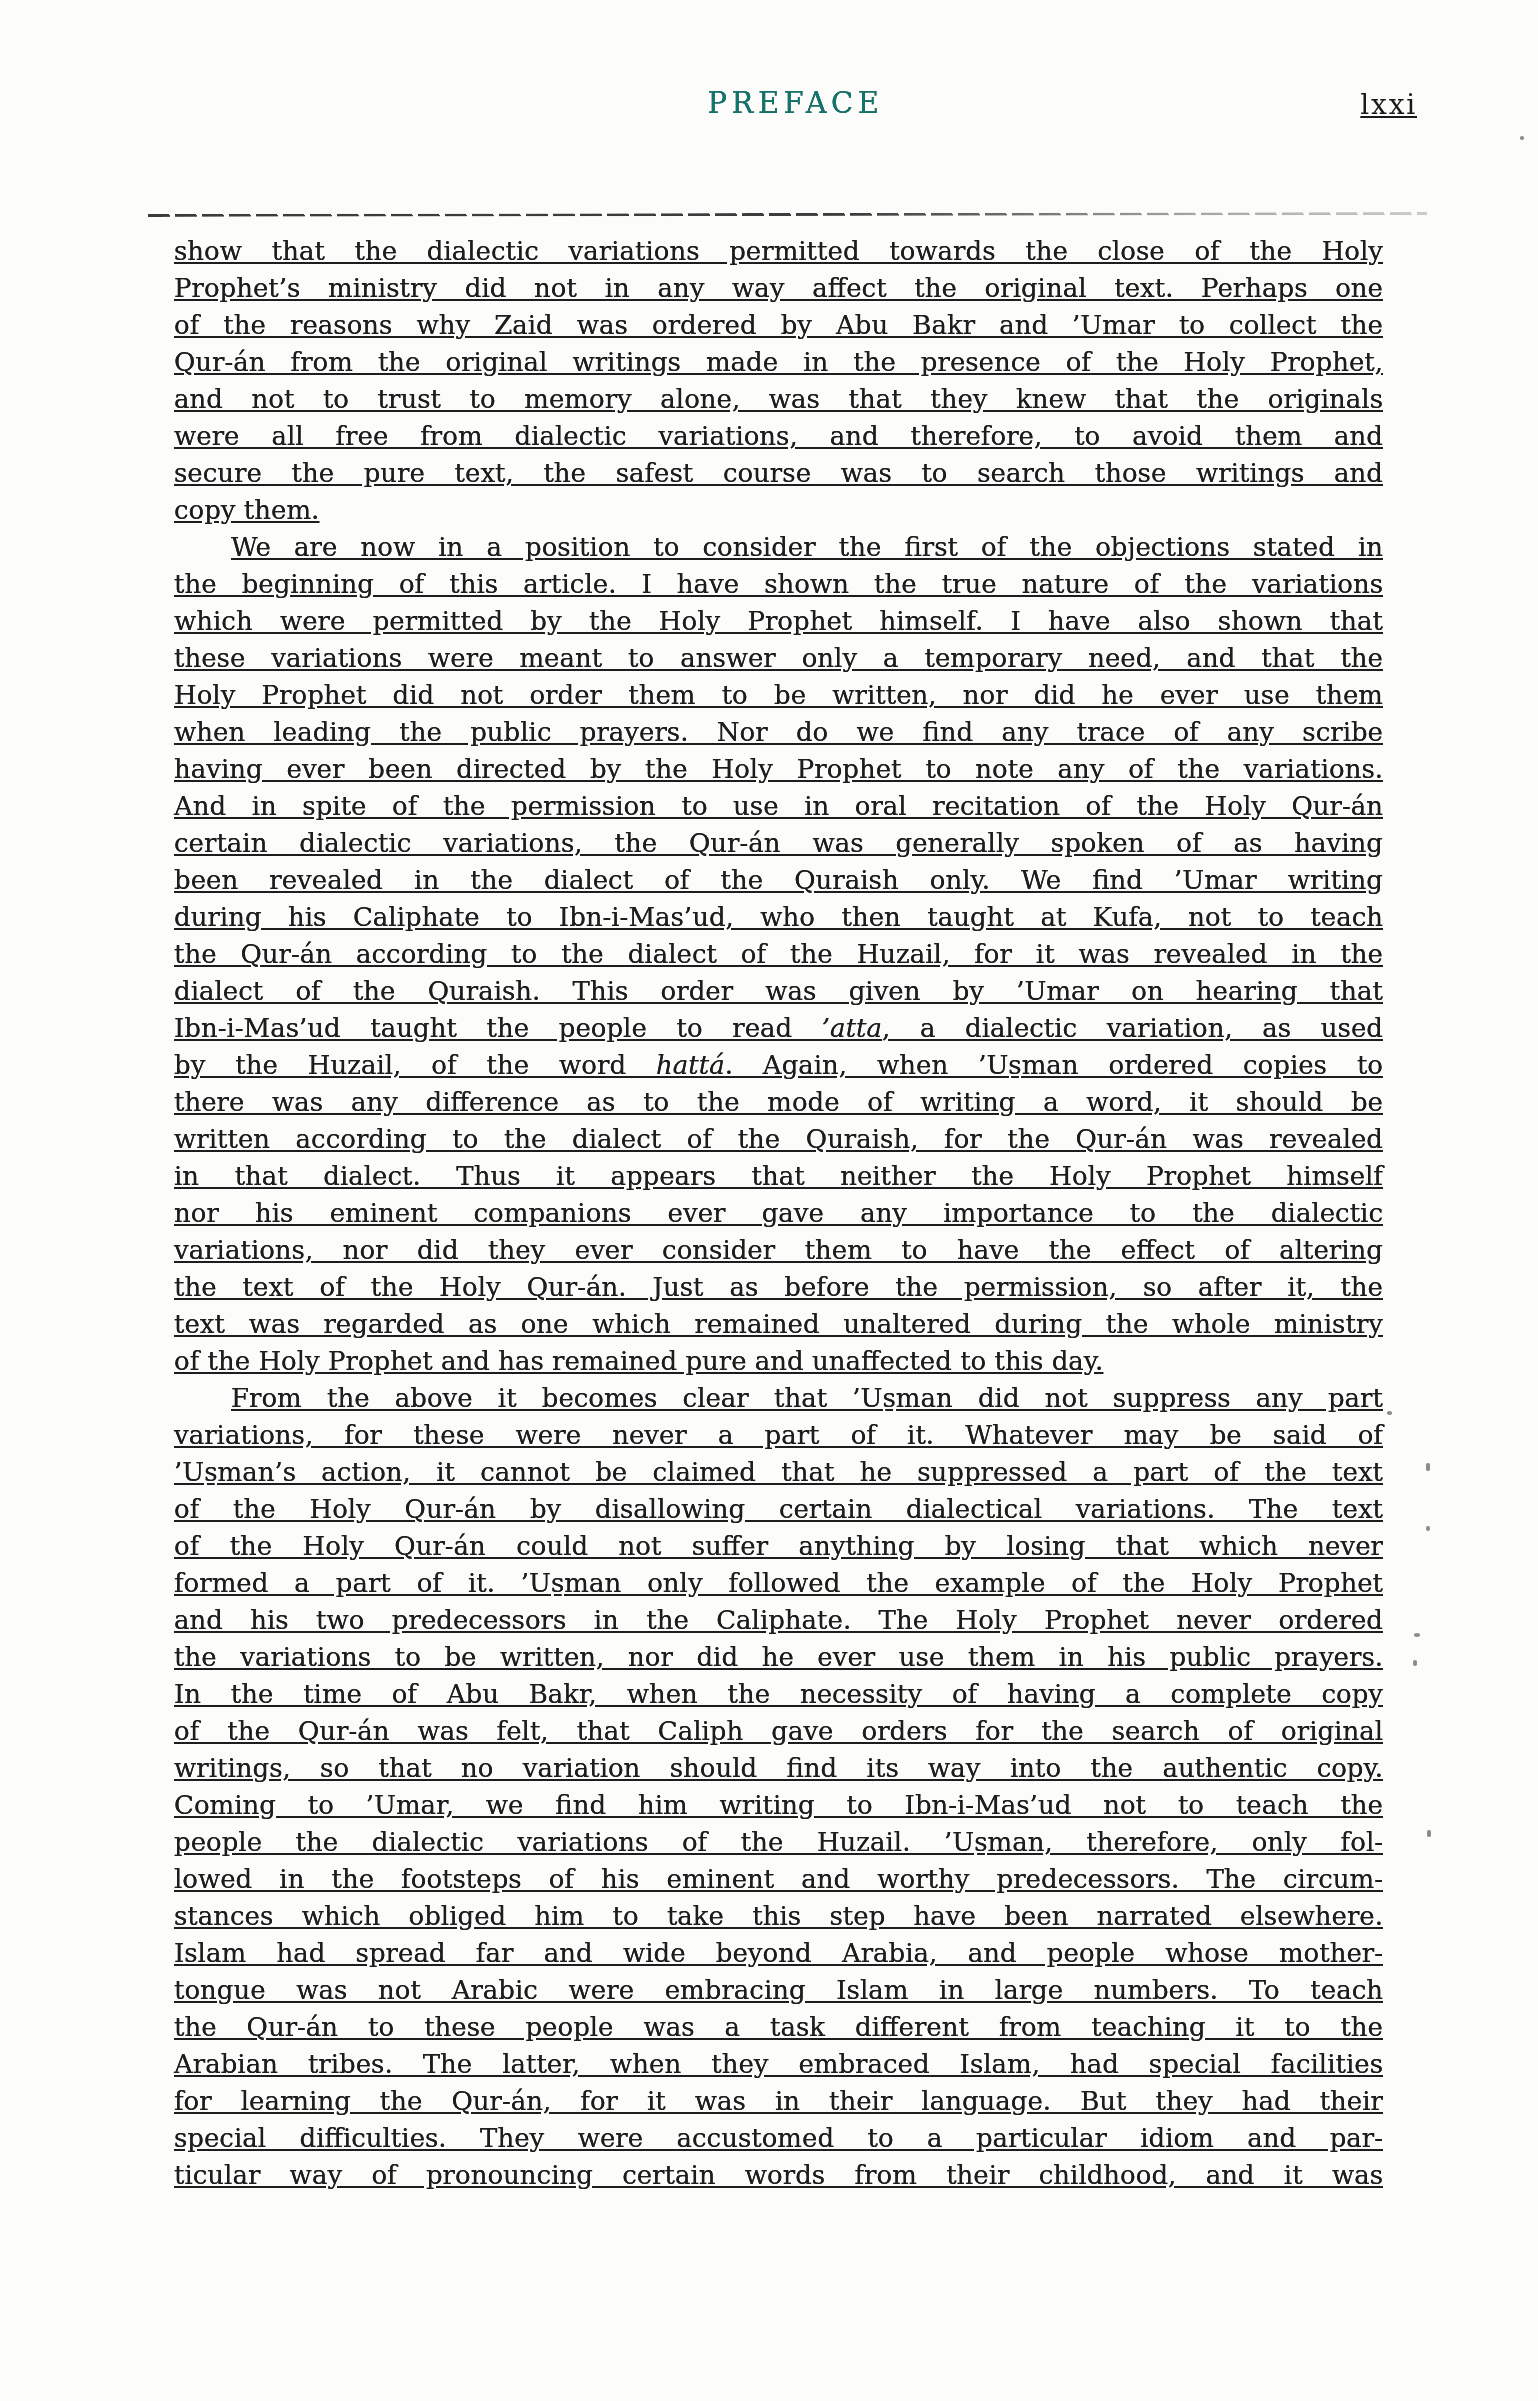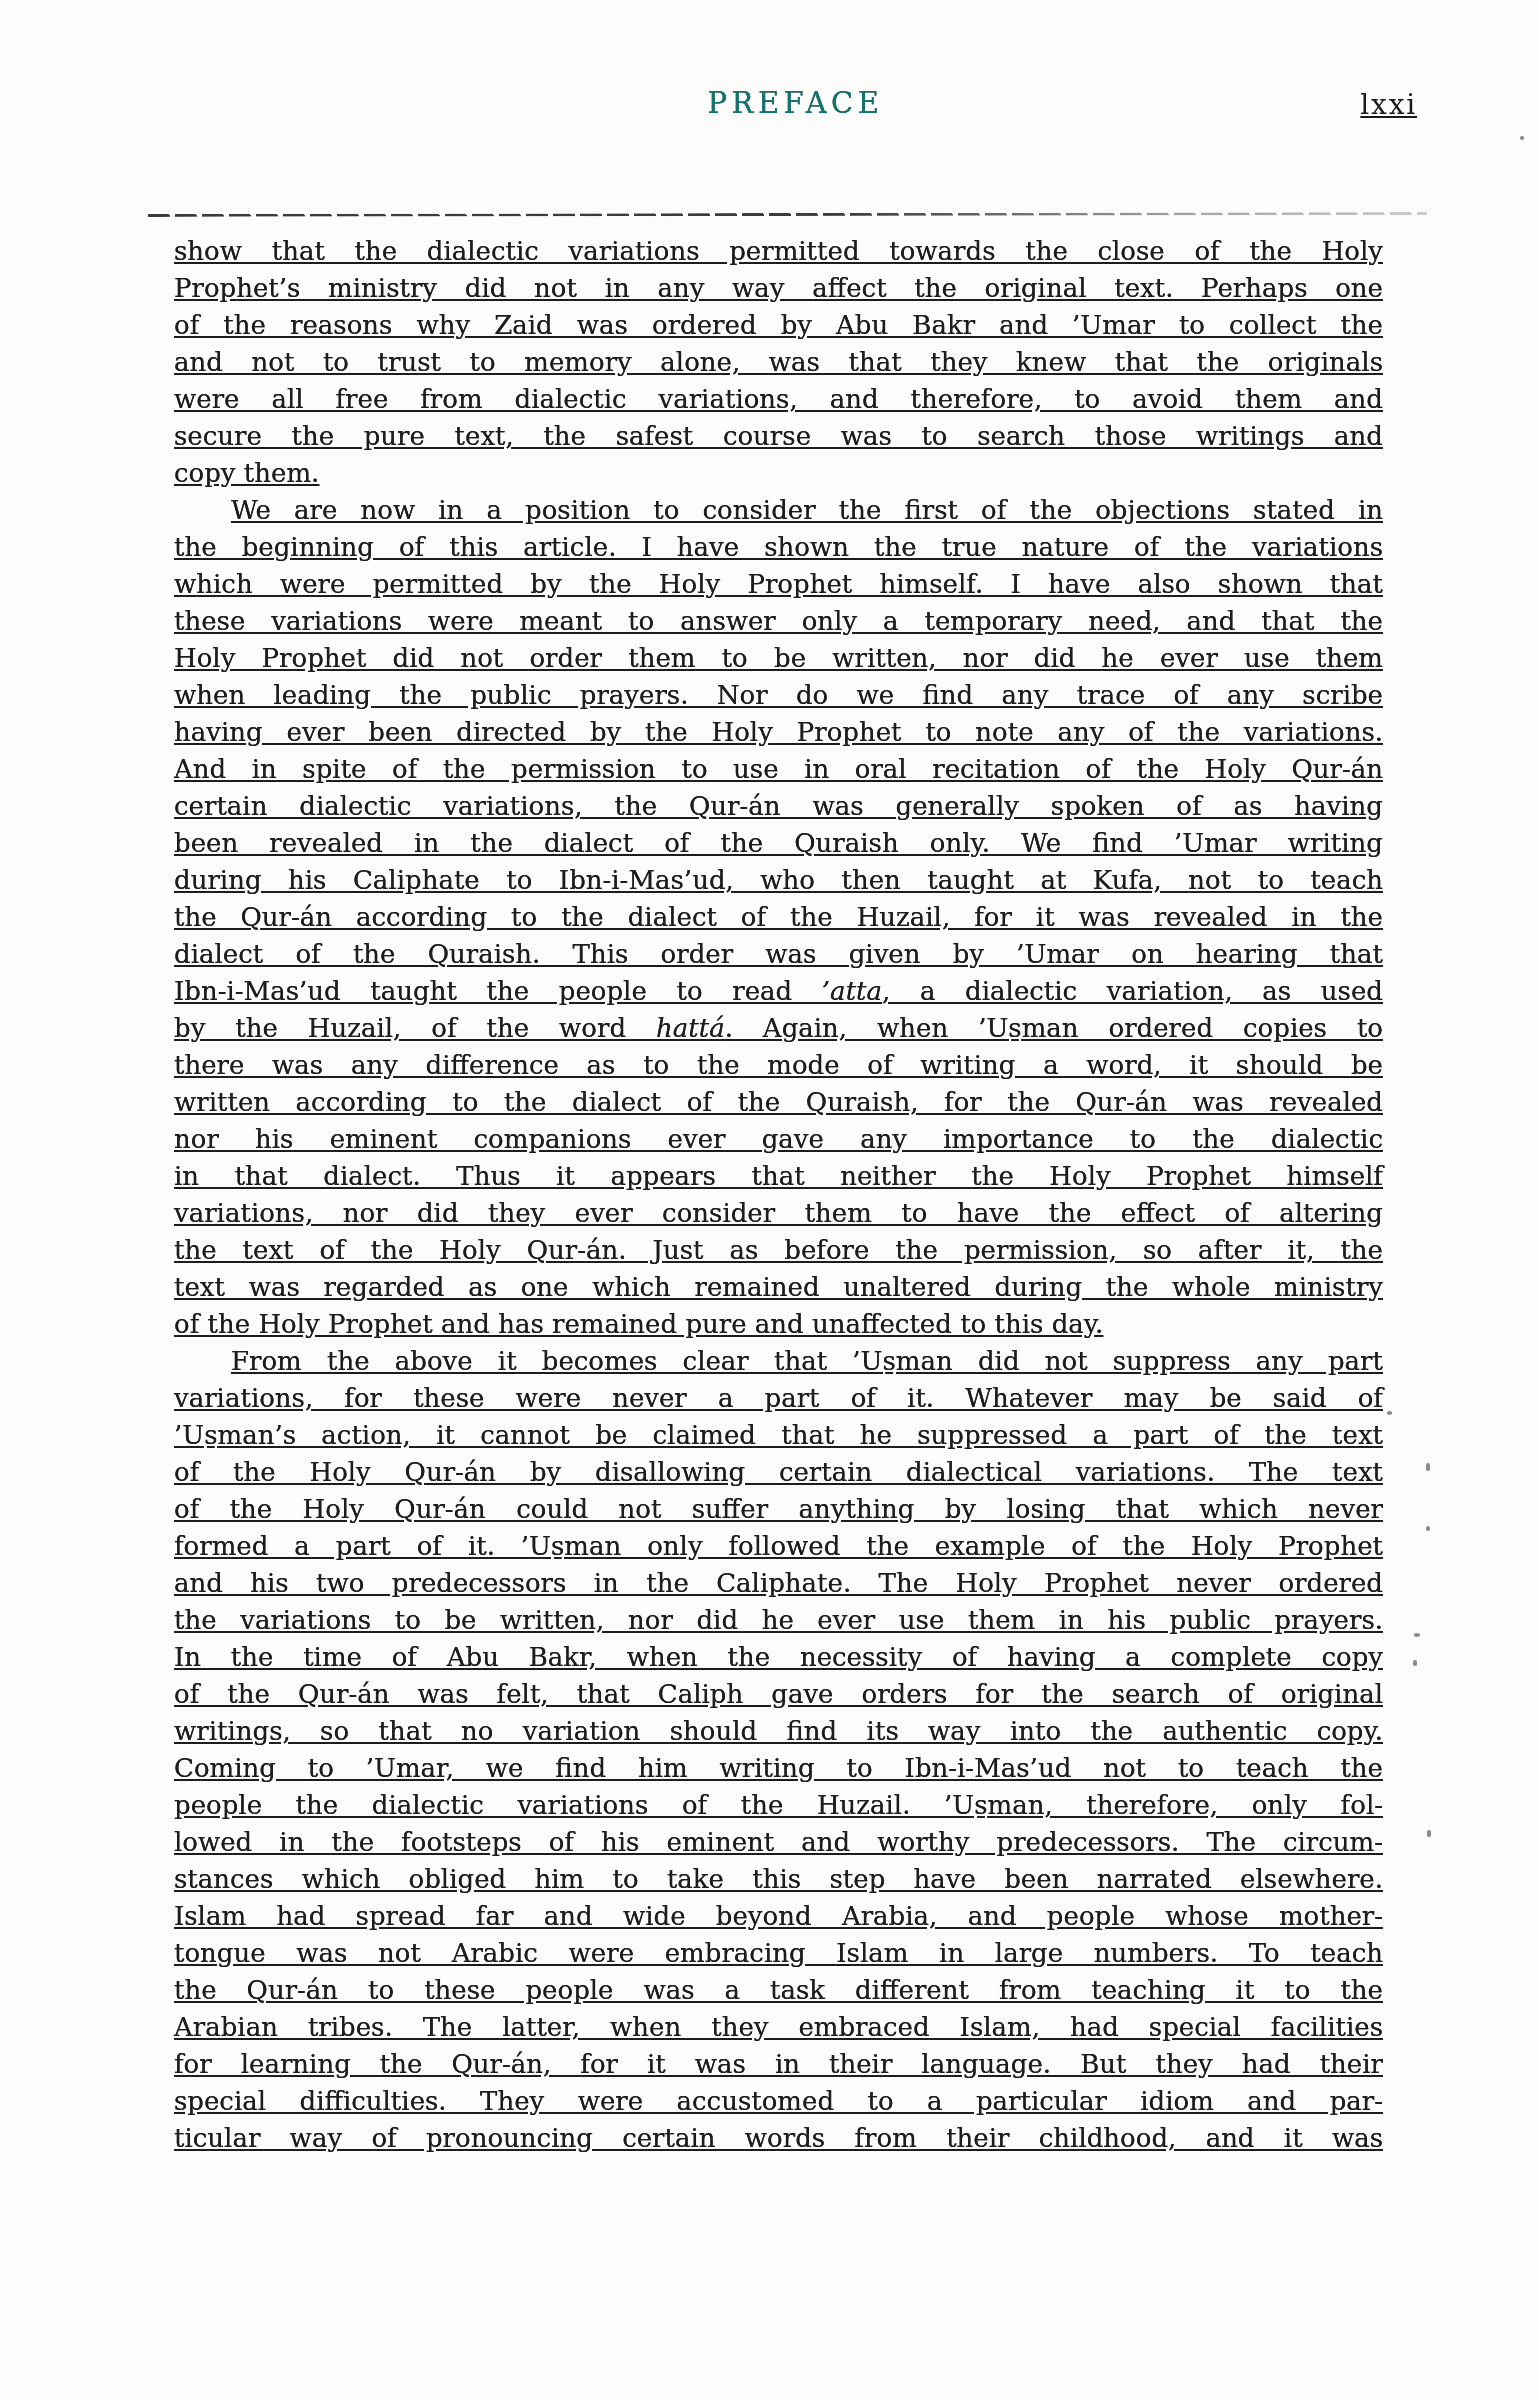--- a/index.html
+++ b/index.html
@@ -89,20 +89,21 @@
     <div class="head-title">PREFACE</div>
     <div class="head-folio">lxxi</div>
   </div>
 
   <div class="head-rule"></div>
 
   <div class="text-block">
       <div class="line"><span>show that the dialectic variations permitted towards the close of the Holy</span></div>
       <div class="line"><span>Prophet’s ministry did not in any way affect the original text. Perhaps one</span></div>
       <div class="line"><span>of the reasons why Zaid was ordered by Abu Bakr and ’Umar to collect the</span></div>
+      <div class="line"><span>Qur-án from the original writings made in the presence of the Holy Prophet,</span></div>
       <div class="line"><span>and not to trust to memory alone, was that they knew that the originals</span></div>
       <div class="line"><span>were all free from dialectic variations, and therefore, to avoid them and</span></div>
       <div class="line"><span>secure the pure text, the safest course was to search those writings and</span></div>
       <div class="line flush"><span>copy them.</span></div>
       <div class="line indent"><span>We are now in a position to consider the first of the objections stated in</span></div>
       <div class="line"><span>the beginning of this article. I have shown the true nature of the variations</span></div>
       <div class="line"><span>which were permitted by the Holy Prophet himself. I have also shown that</span></div>
       <div class="line"><span>these variations were meant to answer only a temporary need, and that the</span></div>
       <div class="line"><span>Holy Prophet did not order them to be written, nor did he ever use them</span></div>
       <div class="line"><span>when leading the public prayers. Nor do we find any trace of any scribe</span></div>
@@ -110,22 +111,22 @@
       <div class="line"><span>And in spite of the permission to use in oral recitation of the Holy Qur-án</span></div>
       <div class="line"><span>certain dialectic variations, the Qur-án was generally spoken of as having</span></div>
       <div class="line"><span>been revealed in the dialect of the Quraish only. We find ’Umar writing</span></div>
       <div class="line"><span>during his Caliphate to Ibn-i-Mas’ud, who then taught at Kufa, not to teach</span></div>
       <div class="line"><span>the Qur-án according to the dialect of the Huzail, for it was revealed in the</span></div>
       <div class="line"><span>dialect of the Quraish. This order was given by ’Umar on hearing that</span></div>
       <div class="line"><span>Ibn-i-Mas’ud taught the people to read </span><span class="ital">’atta</span><span>, a dialectic variation, as used</span></div>
       <div class="line"><span>by the Huzail, of the word </span><span class="ital">hattá</span><span>. Again, when ’Us̱man ordered copies to</span></div>
       <div class="line"><span>there was any difference as to the mode of writing a word, it should be</span></div>
       <div class="line"><span>written according to the dialect of the Quraish, for the Qur-án was revealed</span></div>
+      <div class="line"><span>in that dialect. Thus it appears that neither the Holy Prophet himself</span></div>
       <div class="line"><span>nor his eminent companions ever gave any importance to the dialectic</span></div>
-      <div class="line"><span>in that dialect. Thus it appears that neither the Holy Prophet himself</span></div>
       <div class="line"><span>variations, nor did they ever consider them to have the effect of altering</span></div>
       <div class="line"><span>the text of the Holy Qur-án. Just as before the permission, so after it, the</span></div>
       <div class="line"><span>text was regarded as one which remained unaltered during the whole ministry</span></div>
       <div class="line flush"><span>of the Holy Prophet and has remained pure and unaffected to this day.</span></div>
       <div class="line indent"><span>From the above it becomes clear that ’Us̱man did not suppress any part</span></div>
       <div class="line"><span>variations, for these were never a part of it. Whatever may be said of</span></div>
       <div class="line"><span>’Us̱man’s action, it cannot be claimed that he suppressed a part of the text</span></div>
       <div class="line"><span>of the Holy Qur-án by disallowing certain dialectical variations. The text</span></div>
       <div class="line"><span>of the Holy Qur-án could not suffer anything by losing that which never</span></div>
       <div class="line"><span>formed a part of it. ’Us̱man only followed the example of the Holy Prophet</span></div>

